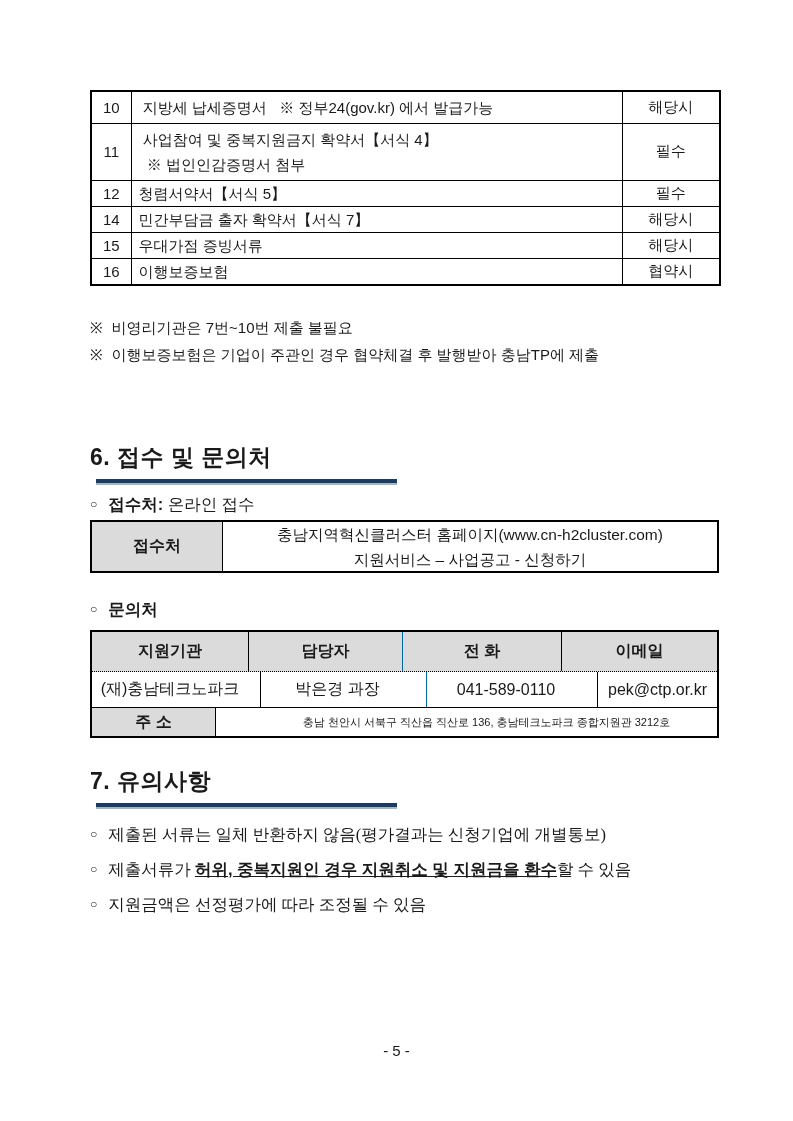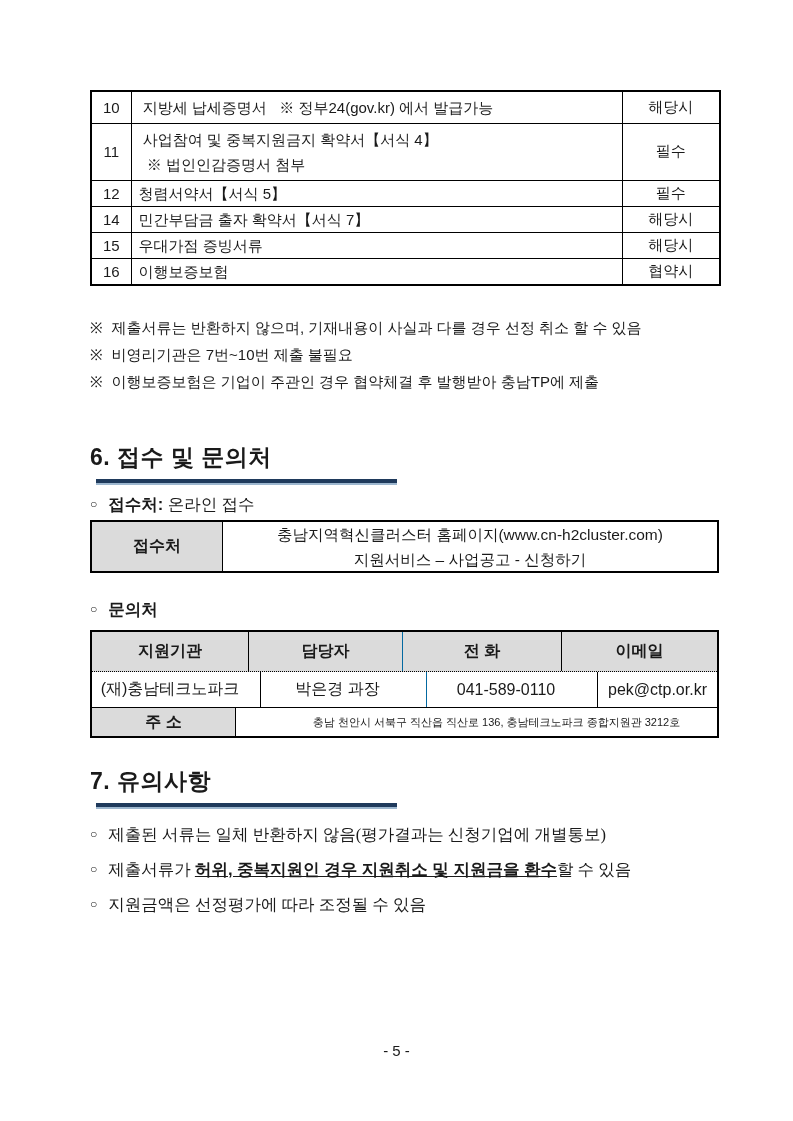--- a/index.html
+++ b/index.html
@@ -57,21 +57,21 @@
   
   .ctable { width:629px; border:2px solid #000; }
   .crow { display:flex; }
   .crow .c { display:flex; align-items:center; justify-content:center; text-align:center; }
   .chead { height:40px; background:var(--cell-gray,#dcdcdc); font-weight:bold; font-size:16px;
            border-bottom:1px dotted #000; }
   .cdata { height:35px; font-size:16px;gap:12px; }
   .c1{width:156px;} .c2{width:154px; border-left:1px solid #000;}
   .c3{width:159px; border-left:1px solid #0369a1;} .c4{flex:1; border-left:1px solid #000;}
   .caddr { height:29px; border-top:1px solid #000; }
-  .addr-label { width:144px; background:var(--cell-gray,#dcdcdc); font-weight:bold; font-size:16px;
+  .addr-label { width:124px; background:var(--cell-gray,#dcdcdc); font-weight:bold; font-size:16px;
                 border-right:1px solid #000; }
   .addr-val { flex:1; font-size:11px;padding-left:40px; }
 
   
   .bullet { font-family:"Liberation Serif", serif; font-size:16.5px; margin-bottom:12px;
             line-height:22px; }
   .bullet .circ { font-family:"Liberation Sans", sans-serif; }
   .emph { font-weight:bold; text-decoration:underline; font-family:"Liberation Sans", sans-serif; }
 
   
@@ -112,21 +112,20 @@
         </tr>
         <tr class="r-std">
           <td class="no">16</td>
           <td class="item">이행보증보험</td>
           <td class="req">협약시</td>
         </tr>
       </tbody>
     </table>
 
     <div class="abs" style="top:224px;">
-      <div class="note"><span class="nmark">※</span><span>제출서류는 반환하지 않으며, 기재내용이 사실과 다를 경우 선정 취소 할 수 있음</span></div>
       <div class="note"><span class="nmark">※</span><span>비영리기관은 7번~10번 제출 불필요</span></div>
       <div class="note"><span class="nmark">※</span><span>이행보증보험은 기업이 주관인 경우 협약체결 후 발행받아 충남TP에 제출</span></div>
     </div>
 
     <div class="abs" style="top:352px;">
       <div class="sec-title">6. 접수 및 문의처</div>
       <div class="sec-bar"></div>
     </div>
 
     <div class="line abs" style="top:404px;">

